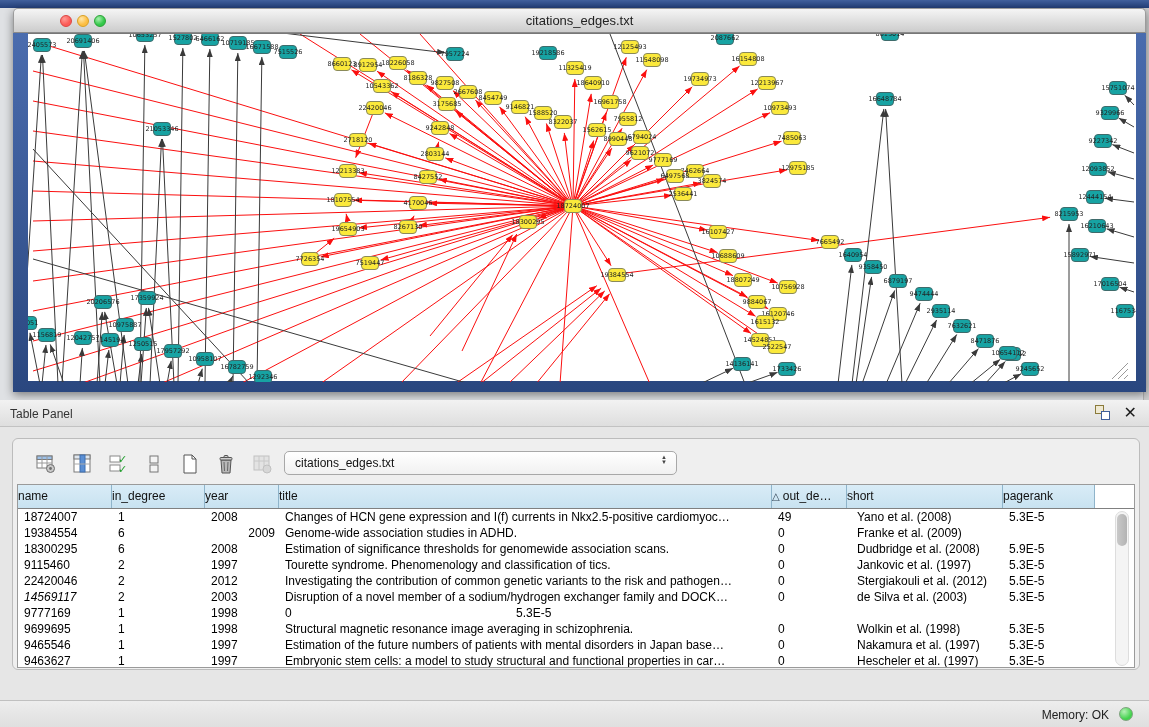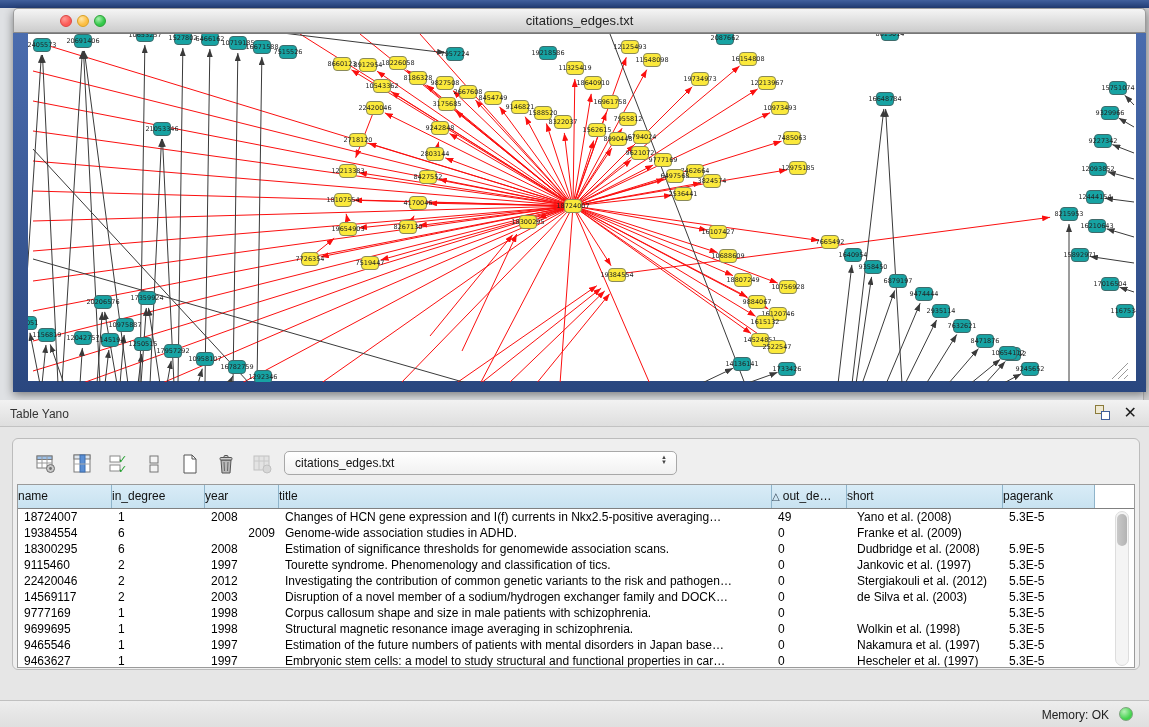--- a/index.html
+++ b/index.html
@@ -466,21 +466,21 @@
             <line x1="1112" y1="378" x2="1128" y2="362" stroke="#9a9a9a" stroke-width="1"></line>
             <line x1="1118" y1="378" x2="1128" y2="368" stroke="#9a9a9a" stroke-width="1"></line>
             <line x1="1124" y1="378" x2="1128" y2="374" stroke="#9a9a9a" stroke-width="1"></line>
           </svg>
       </div>
     </div>
   </div>
 
   <div class="table-panel">
     <div class="panel-header">
-      <span class="ph-title">Table Yano</span>
+      <span class="ph-title">Table Panel</span>
       <div class="ph-icons">
         <span class="float-ico">
             <span class="sq1"></span>
             <span class="sq2"></span>
           </span>
         <span class="close-ico">✕</span>
       </div>
     </div>
 
     <div class="panel-body">
@@ -558,21 +558,21 @@
             <div class="hc" style="width: 75px;"><span class="sort-tri">△</span>out_de…</div>
             <div class="hc" style="width: 156px;">short</div>
             <div class="hc" style="width: 92px;">pagerank</div>
             <div class="fill"></div>
           </div>
         <div id="gbody">
             <div class="g-row">
               <div class="c" style="width: 94px;">18724007</div>
               <div class="c" style="width: 93px;">1</div>
               <div class="c" style="width: 74px;">2008</div>
-              <div class="c" style="width: 493px;">Changes of HCN gene expression and I(f) currents in Nkx2.5-positive averaging…</div>
+              <div class="c" style="width: 493px;">Changes of HCN gene expression and I(f) currents in Nkx2.5-positive cardiomyoc…</div>
               <div class="c" style="width: 75px;">49</div>
               <div class="c" style="width: 156px; padding-left: 10px;">Yano et al. (2008)</div>
               <div class="c" style="width: 92px;">5.3E-5</div>
             </div>
             <div class="g-row">
               <div class="c" style="width: 94px;">19384554</div>
               <div class="c" style="width: 93px;">6</div>
               <div class="c" style="width: 74px; text-align: right;">2009</div>
               <div class="c" style="width: 493px;">Genome-wide association studies in ADHD.</div>
               <div class="c" style="width: 75px;">0</div>
@@ -600,33 +600,32 @@
             <div class="g-row">
               <div class="c" style="width: 94px;">22420046</div>
               <div class="c" style="width: 93px;">2</div>
               <div class="c" style="width: 74px;">2012</div>
               <div class="c" style="width: 493px;">Investigating the contribution of common genetic variants to the risk and pathogen…</div>
               <div class="c" style="width: 75px;">0</div>
               <div class="c" style="width: 156px; padding-left: 10px;">Stergiakouli et al. (2012)</div>
               <div class="c" style="width: 92px;">5.5E-5</div>
             </div>
             <div class="g-row">
-              <div class="c" style="width: 94px;">14569117</div>
+              <div class="c" style="width: 94px; font-style: italic;">14569117</div>
               <div class="c" style="width: 93px;">2</div>
               <div class="c" style="width: 74px;">2003</div>
               <div class="c" style="width: 493px;">Disruption of a novel member of a sodium/hydrogen exchanger family and DOCK…</div>
               <div class="c" style="width: 75px;">0</div>
               <div class="c" style="width: 156px; padding-left: 10px;">de Silva et al. (2003)</div>
               <div class="c" style="width: 92px;">5.3E-5</div>
             </div>
             <div class="g-row">
               <div class="c" style="width: 94px;">9777169</div>
               <div class="c" style="width: 93px;">1</div>
               <div class="c" style="width: 74px;">1998</div>
-              <div class="c" style="width: 493px;">Corpus callosum shape and size in male patients with schizophrenia.</div>
               <div class="c" style="width: 75px;">0</div>
               <div class="c" style="width: 156px; padding-left: 10px; margin-top: 17px;">Tibbo et al. (1998)</div>
               <div class="c" style="width: 92px;">5.3E-5</div>
             </div>
             <div class="g-row">
               <div class="c" style="width: 94px;">9699695</div>
               <div class="c" style="width: 93px;">1</div>
               <div class="c" style="width: 74px;">1998</div>
               <div class="c" style="width: 493px;">Structural magnetic resonance image averaging in schizophrenia.</div>
               <div class="c" style="width: 75px;">0</div>

